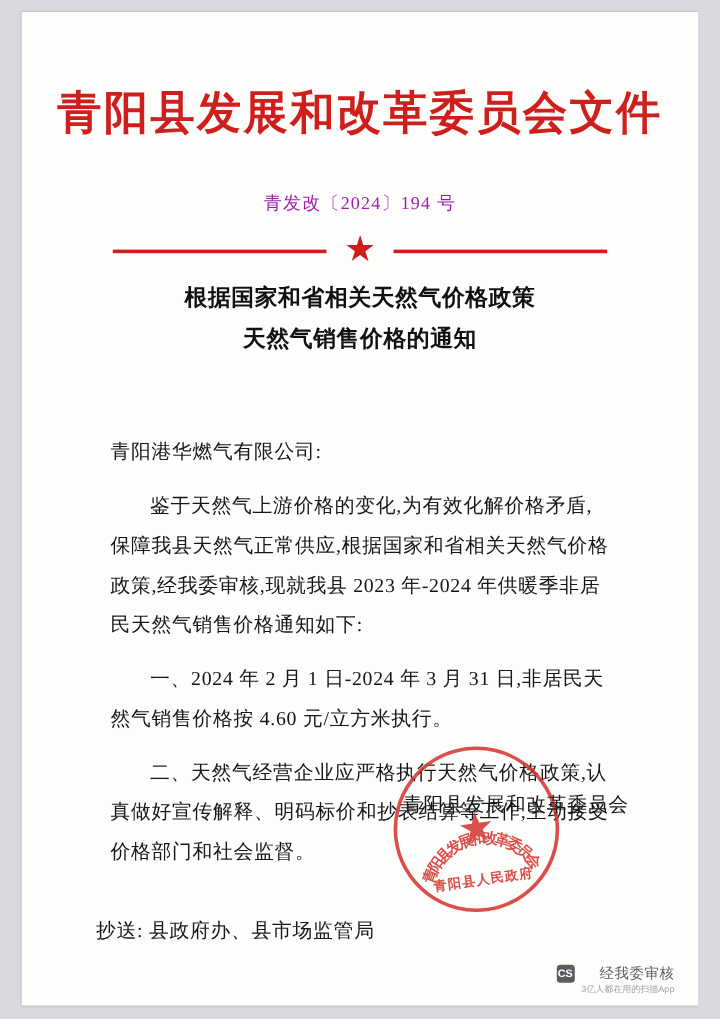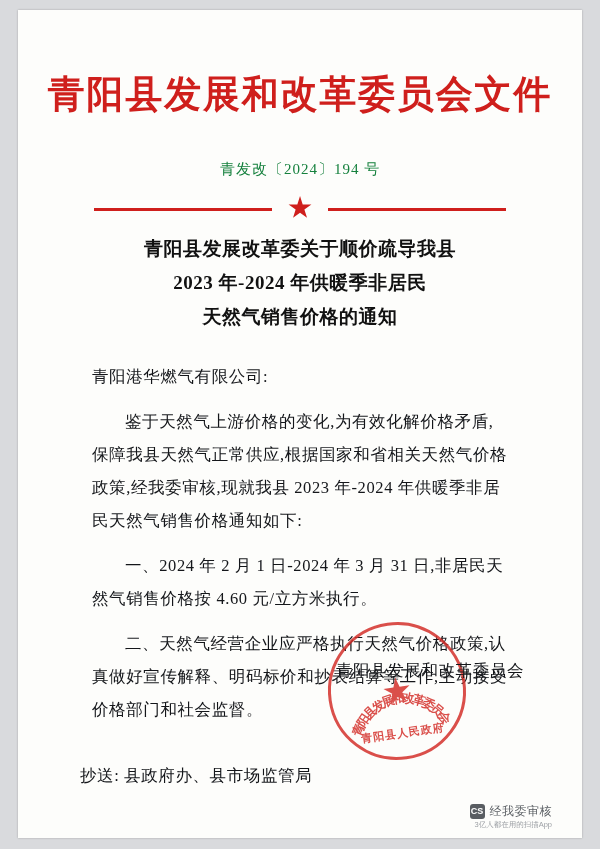--- a/index.html
+++ b/index.html
@@ -46,21 +46,21 @@
     white-space: nowrap;
     transform: scaleX(0.97);
   }
   .doc-number {
     position: absolute;
     left: 0;
     top: 150px;
     width: 564px;
     text-align: center;
     font-size: 15px;
-    color: #15803d;
+    color: #a21caf;
     letter-spacing: 1px;
   }
   
   .divider {
     position: absolute;
     left: 76px;
     top: 190px;
     width: 412px;
     height: 20px;
   }
@@ -173,25 +173,25 @@
     position: absolute;
     left: 62px;
     top: 755px;
     font-size: 16.5px;
     color: #14161a;
     letter-spacing: 0.6px;
   }
   
   .watermark {
     position: absolute;
-    right: 30px;
+    right: 20px;
     bottom: 18px;
     display: flex;
     align-items: center;
-    gap: 5px;
+    gap: 21px;
     opacity: 0.85;
   }
   .watermark .cs-badge {
     width: 15px; height: 15px;
     background: #3d4248;
     color: #fff;
     border-radius: 3px;
     font-family: "Liberation Sans", sans-serif;
     font-size: 9px;
     font-weight: bold;
@@ -226,22 +226,21 @@
 
     <div class="doc-number">青发改〔2024〕194 号</div>
 
     <div class="divider">
       <div class="bar left"></div>
       <div class="star">★</div>
       <div class="bar right"></div>
     </div>
 
     <div class="subject">
-      <div>青阳县发展改革委关于顺价疏导我县</div>
-      <div>2023 年-2024 年供暖季非居民</div>
+      <div>根据国家和省相关天然气价格政策</div>
       <div>天然气销售价格的通知</div>
     </div>
 
     <div class="body-block">
       <p>青阳港华燃气有限公司:</p>
       <p class="indent">鉴于天然气上游价格的变化,为有效化解价格矛盾,保障我县天然气正常供应,根据国家和省相关天然气价格政策,经我委审核,现就我县 2023 年-2024 年供暖季非居民天然气销售价格通知如下:</p>
       <p class="indent gap">一、2024 年 2 月 1 日-2024 年 3 月 31 日,非居民天然气销售价格按 4.60 元/立方米执行。</p>
       <p class="indent gap">二、天然气经营企业应严格执行天然气价格政策,认真做好宣传解释、明码标价和抄表结算等工作,主动接受价格部门和社会监督。</p>
     </div>
 

